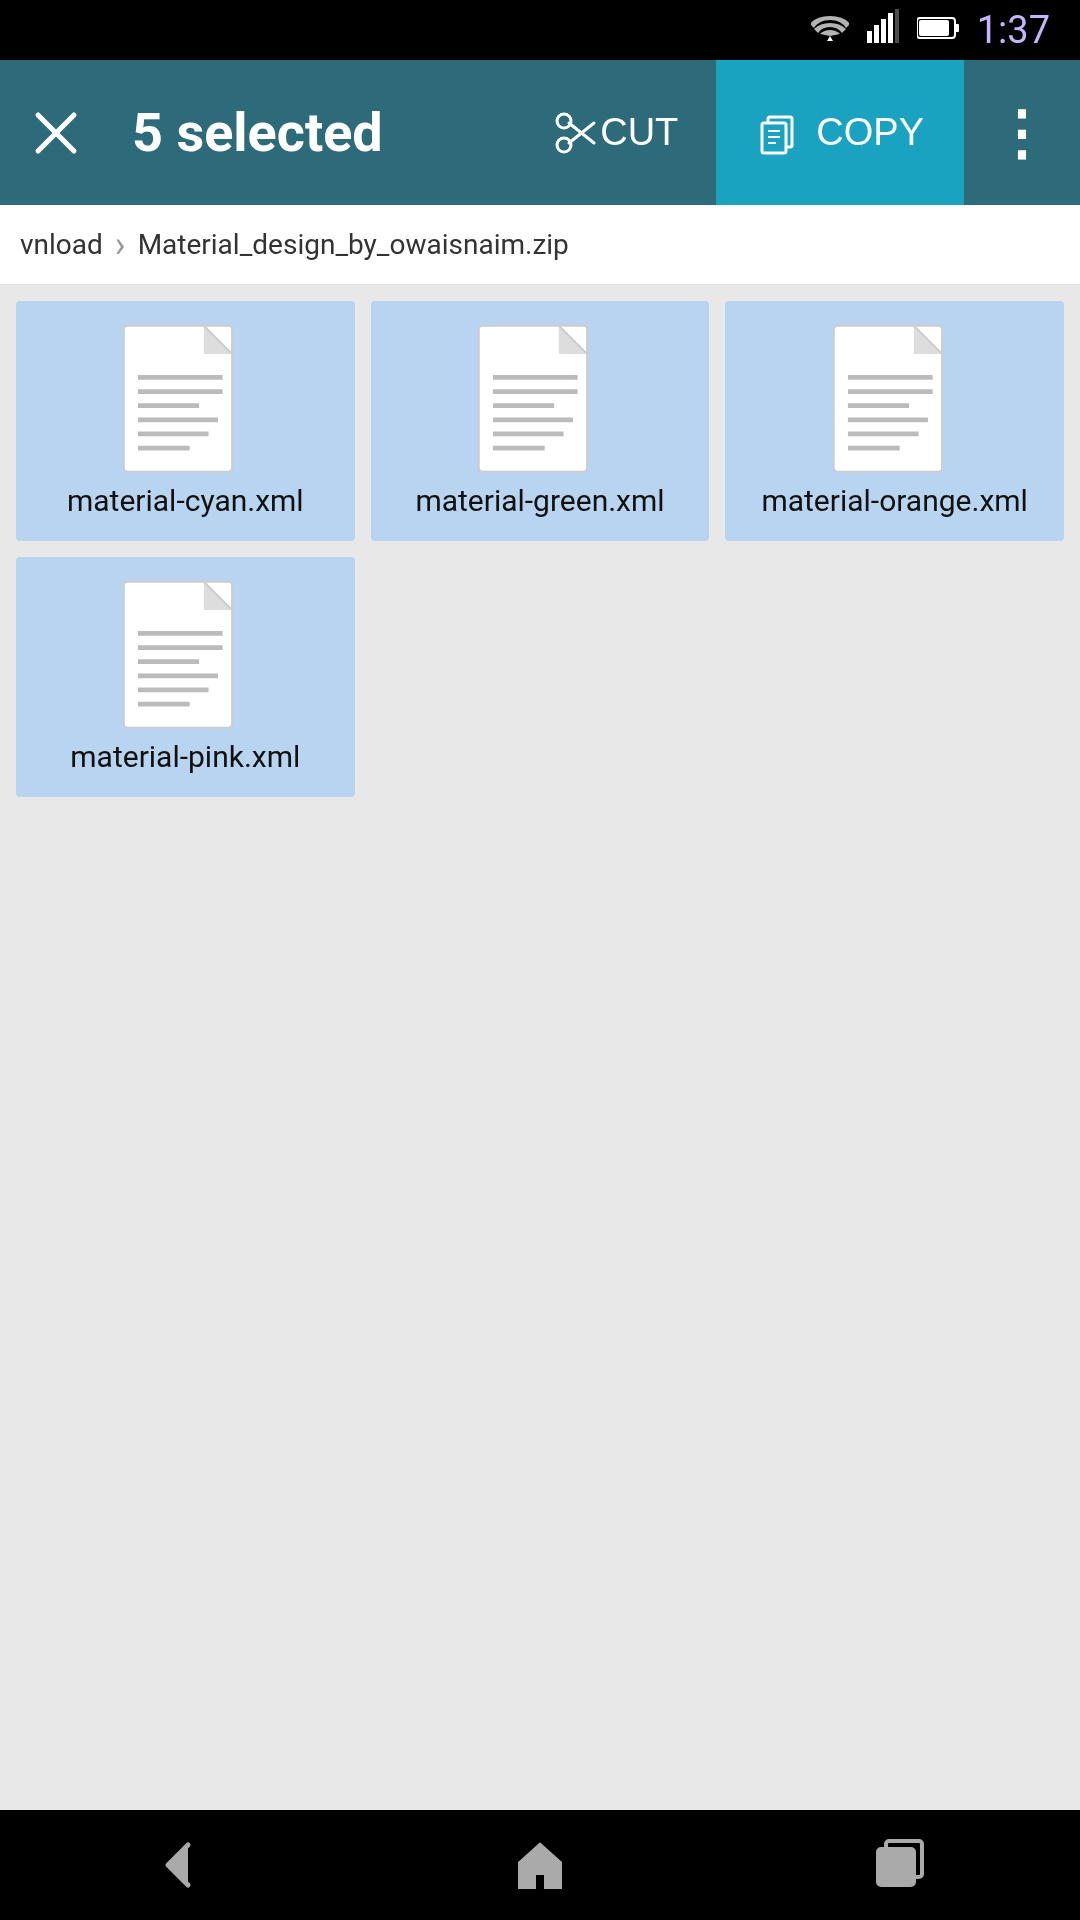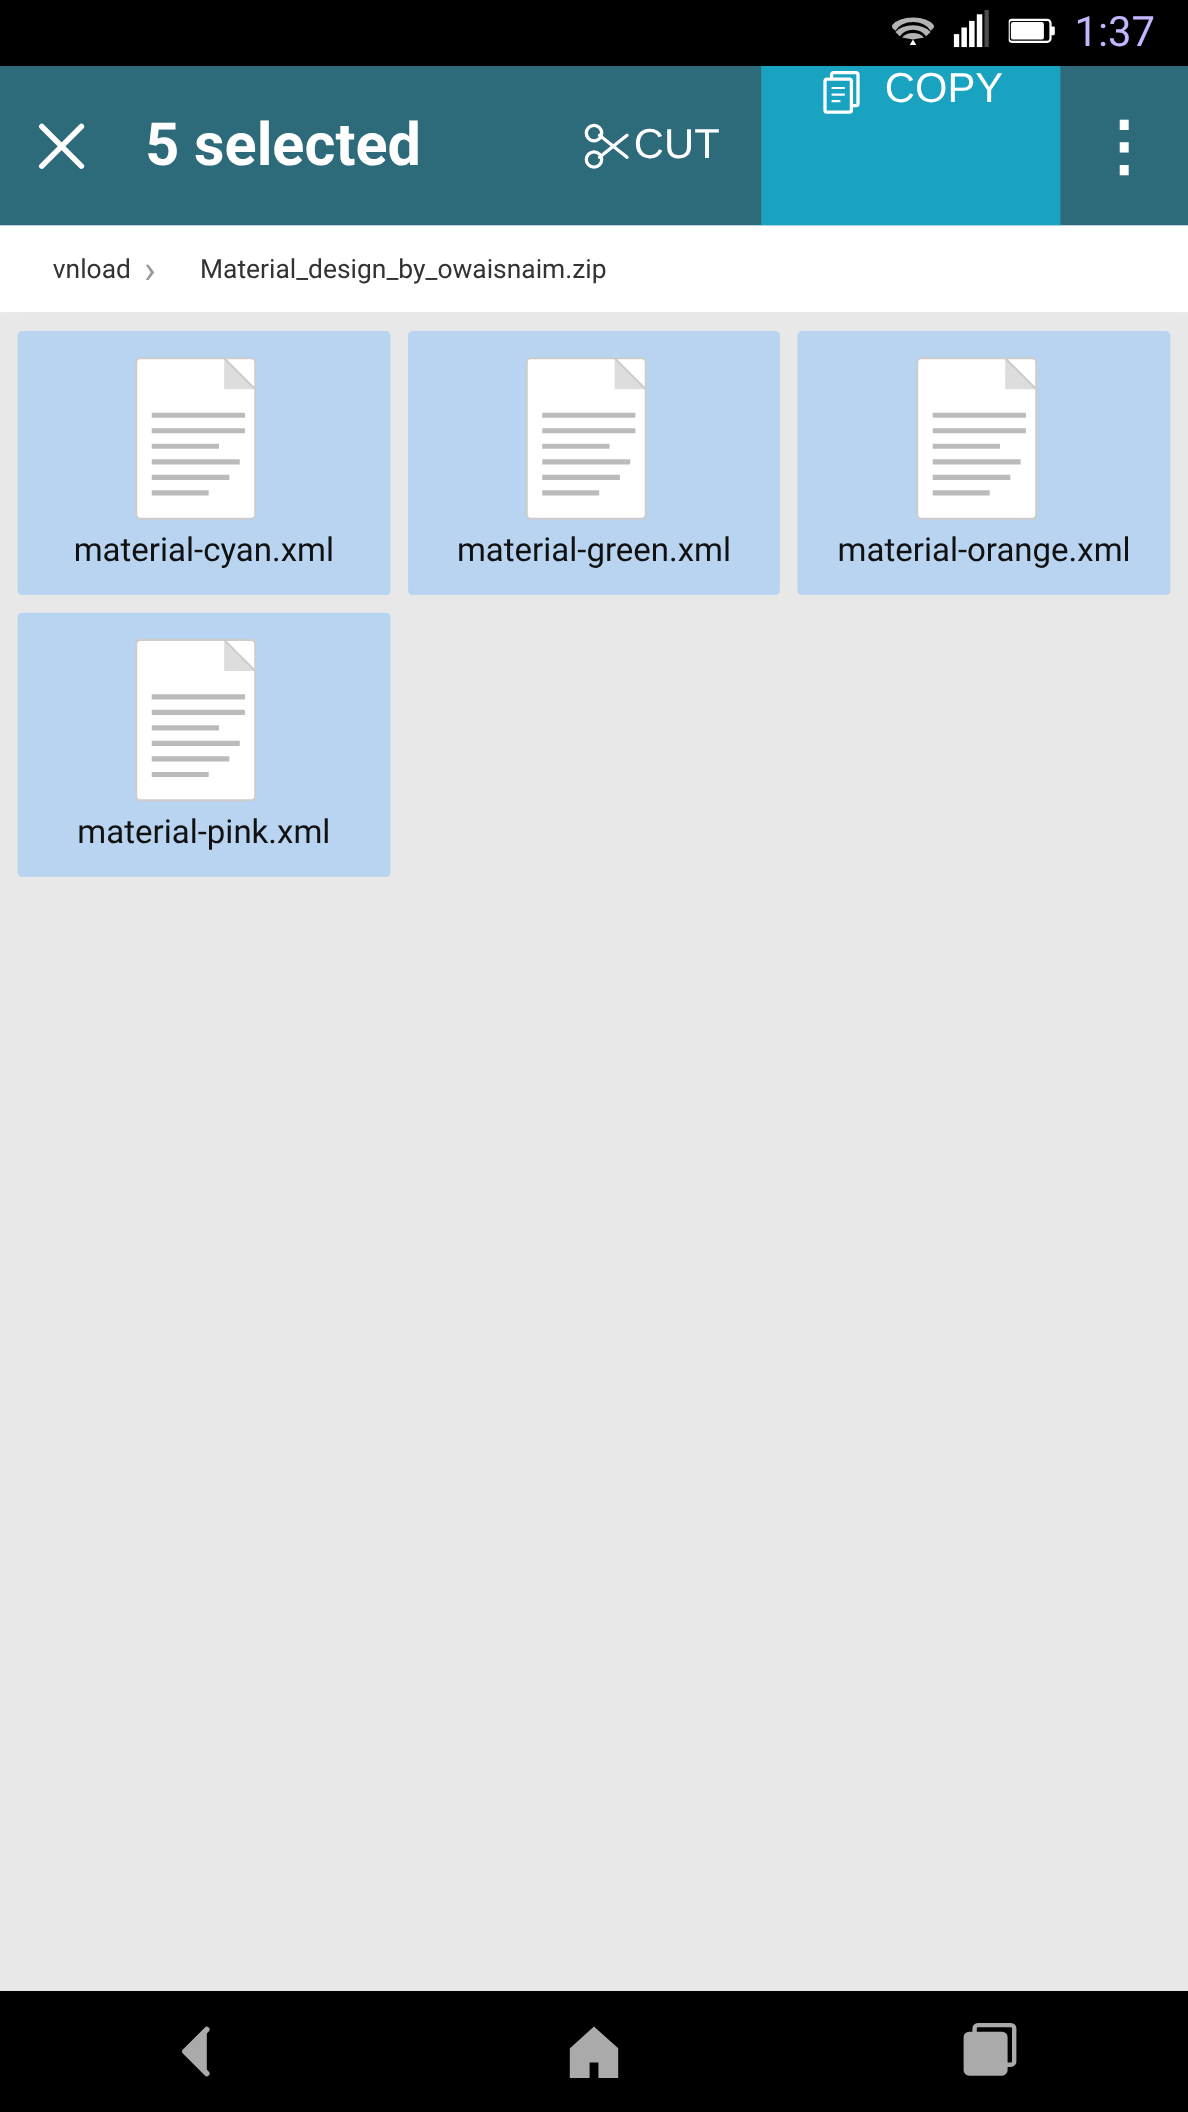--- a/index.html
+++ b/index.html
@@ -76,22 +76,23 @@
       color: #fff;
       font-size: 38px;
       font-weight: 400;
       cursor: pointer;
       border: none;
       background: transparent;
     }
 
     .action-copy {
       display: flex;
+      align-items: center;
       gap: 16px;
-      padding: 0 52px;
+      padding: 0 40px;
       background: #1aa3c0;
       color: #fff;
       font-size: 38px;
       font-weight: 400;
       cursor: pointer;
       border: none;
     }
 
     .action-more {
       display: flex;
@@ -111,22 +112,21 @@
     .breadcrumb {
       background: #fff;
       height: 80px;
       display: flex;
       align-items: center;
       padding: 0 20px;
       border-bottom: 1px solid #ddd;
     }
     .breadcrumb-item {
       color: #333;
-      font-size: 24px;
-      margin-left: 28px;
+      font-size: 28px;
     }
     .breadcrumb-separator {
       color: #999;
       font-size: 36px;
       margin: 0 12px;
     }
 
     
     .file-grid {
       flex: 1;

